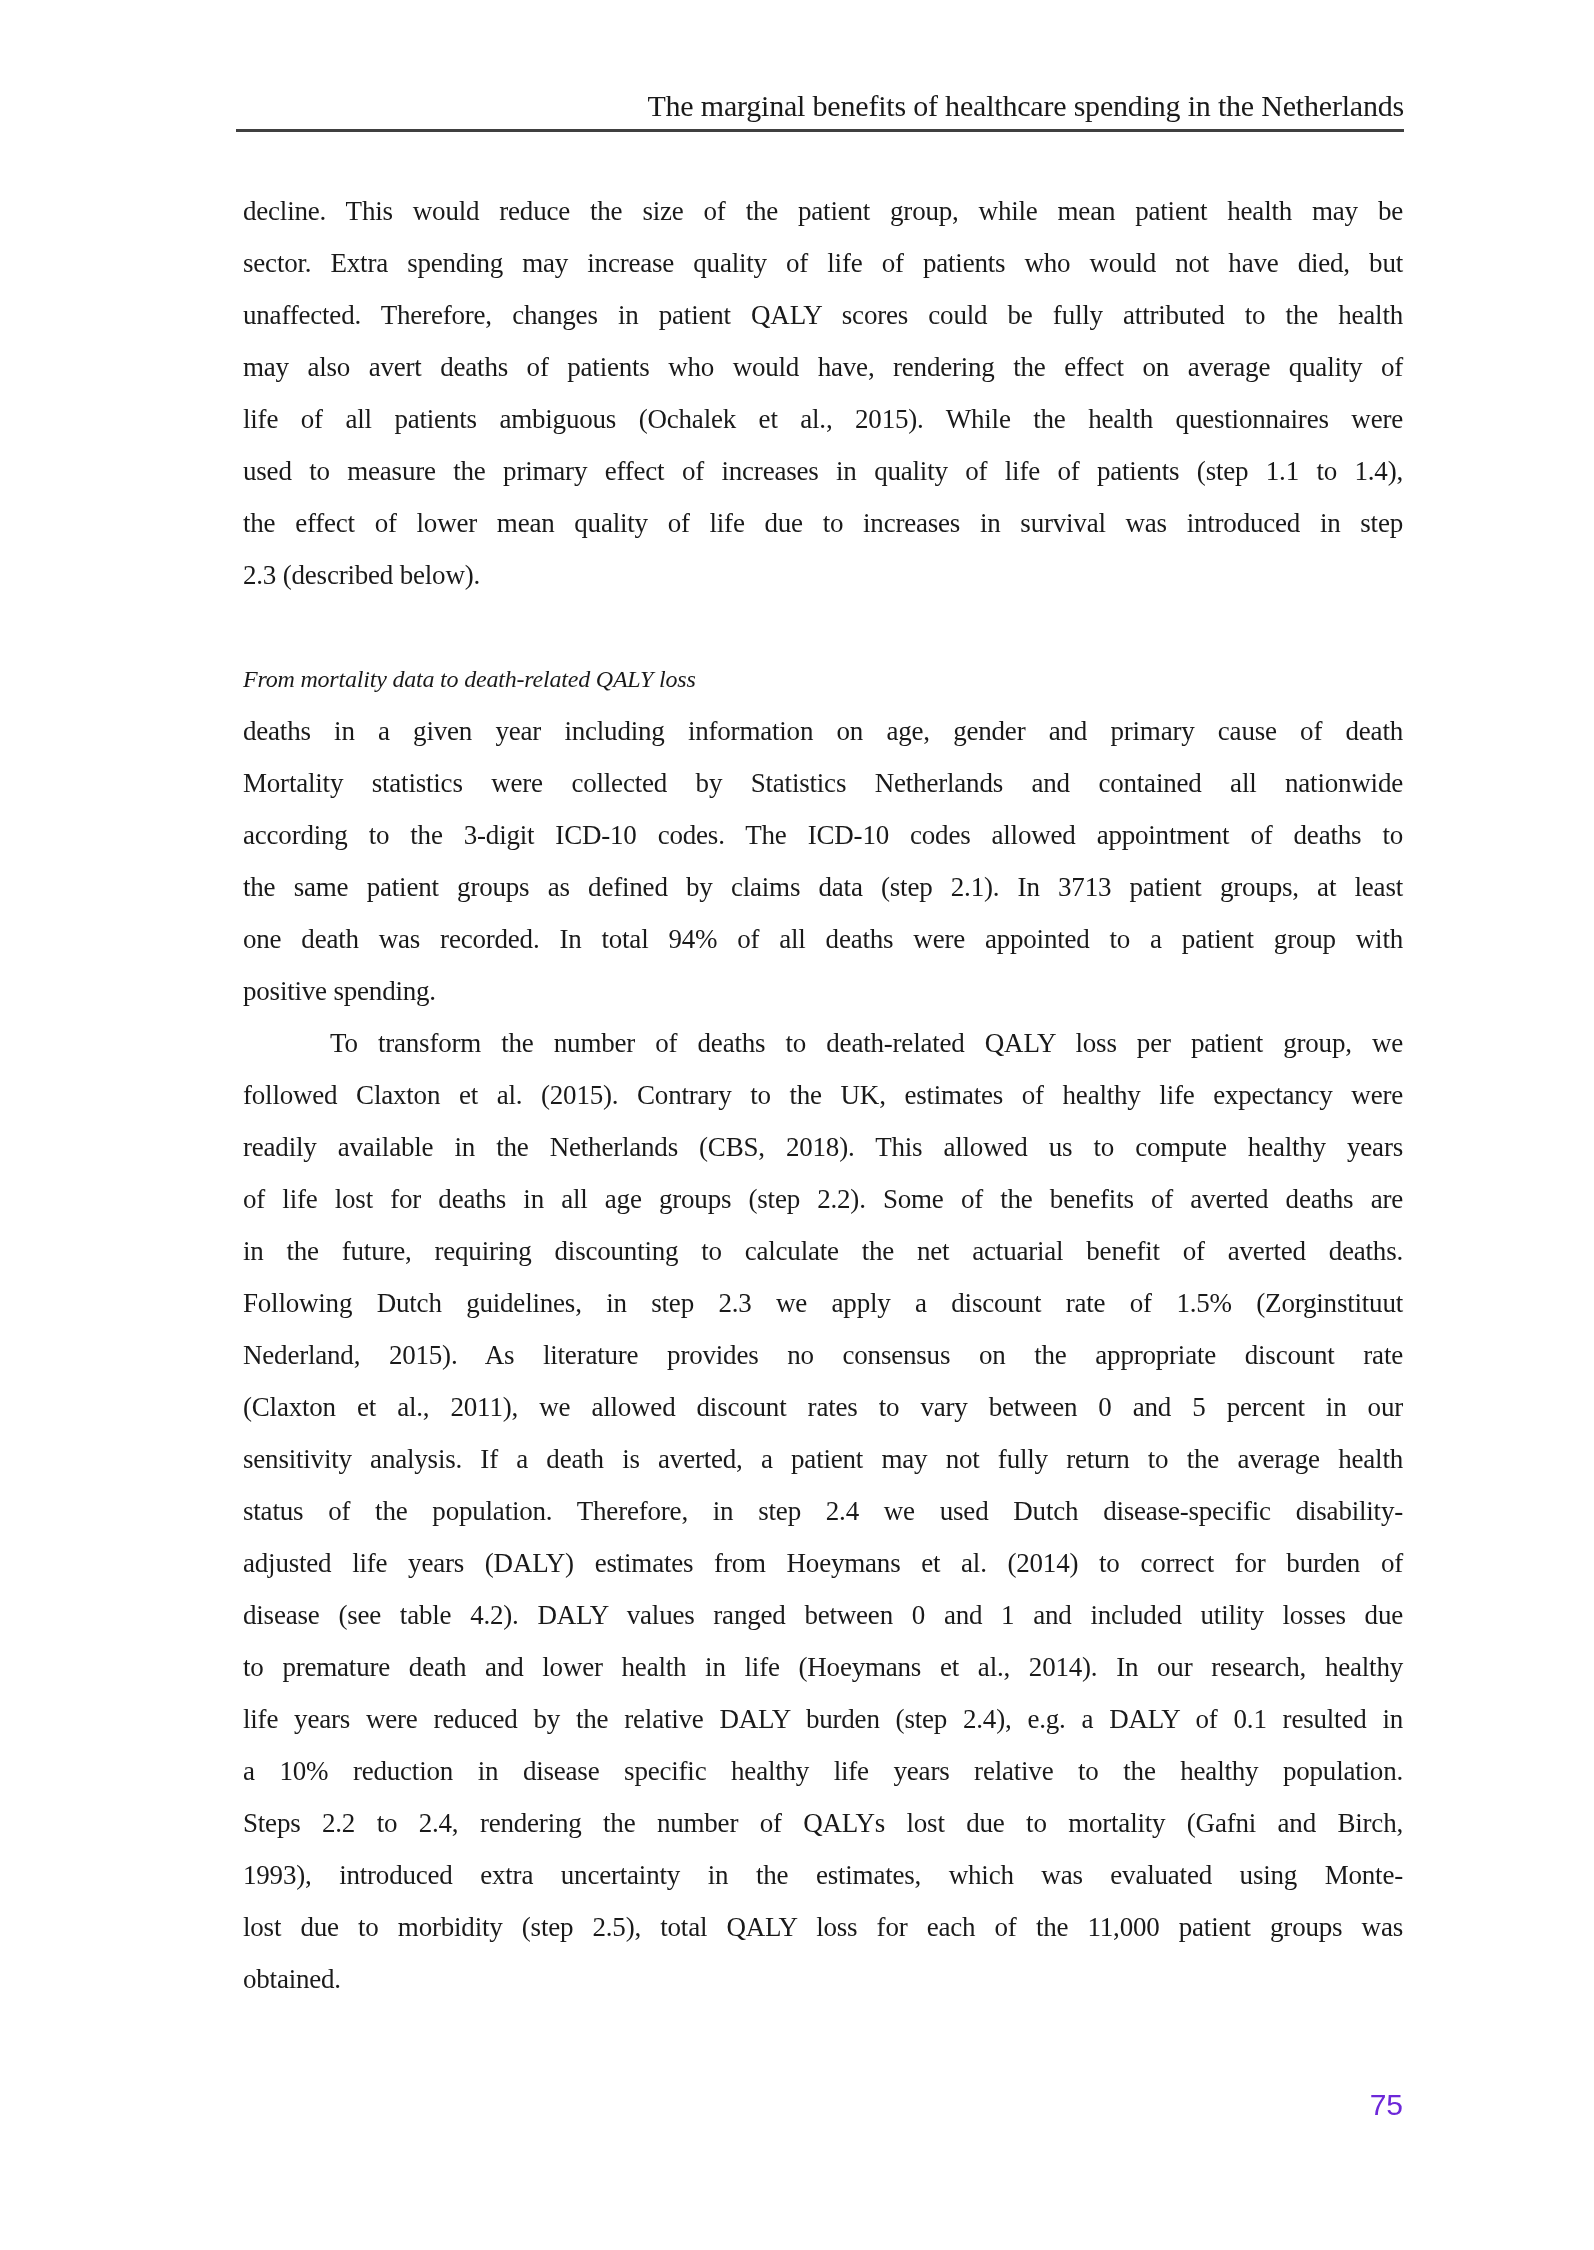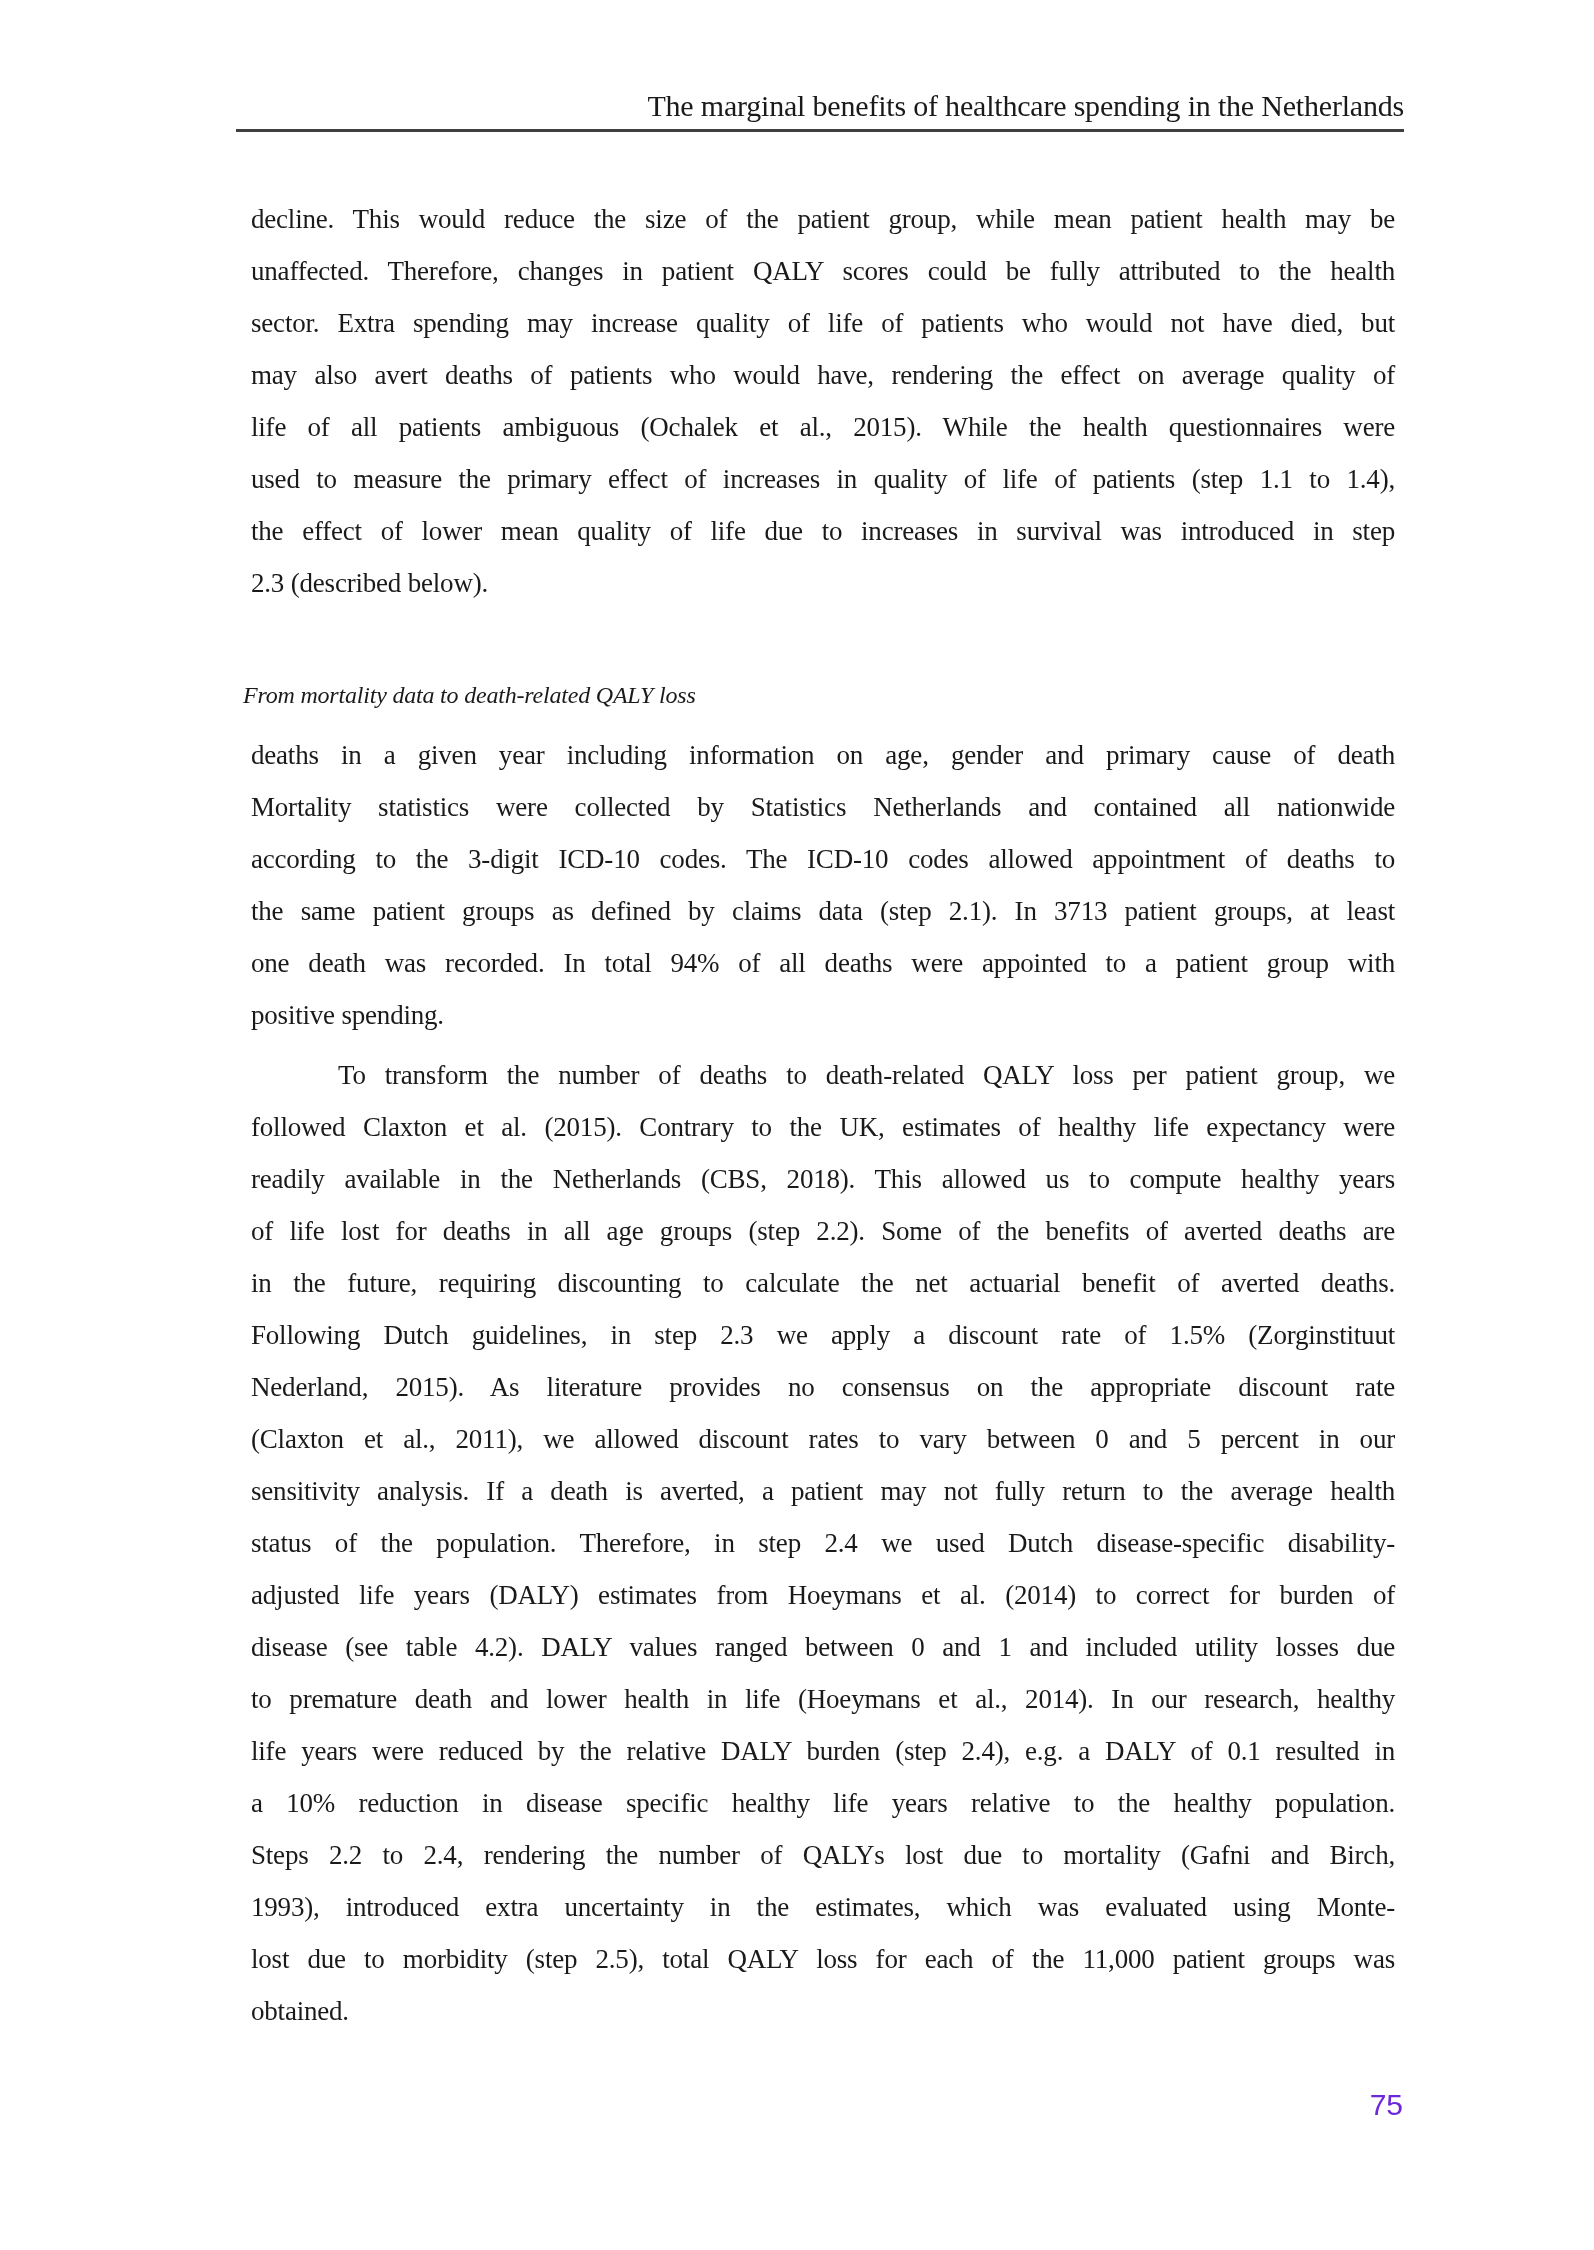--- a/index.html
+++ b/index.html
@@ -32,21 +32,21 @@
     white-space: nowrap;
   }
   .body-text {
     position: absolute;
     top: 185px;
     left: 243px;
     width: 1160px;
     font-size: 27px;
     letter-spacing: -0.2px;
   }
-  .paragraph { margin: 8px; padding: 0; }
+  .paragraph { margin: 0; padding: 0; }
   .line {
     line-height: 52px;
     height: 52px;
     text-align: justify;
     text-align-last: justify;
   }
   .line-last {
     text-align-last: left;
   }
   .indent-first .line:first-child {
@@ -81,22 +81,22 @@
 <div class="page">
 
   <header class="running-header">
     <div class="running-title">The marginal benefits of healthcare spending in the Netherlands</div>
   </header>
 
   <main class="body-text">
 
     <section class="paragraph">
         <div class="line">decline. This would reduce the size of the patient group, while mean patient health may be</div>
+        <div class="line">sector. Extra spending may increase quality of life of patients who would not have died, but</div>
         <div class="line">unaffected. Therefore, changes in patient QALY scores could be fully attributed to the health</div>
-        <div class="line">sector. Extra spending may increase quality of life of patients who would not have died, but</div>
         <div class="line">may also avert deaths of patients who would have, rendering the effect on average quality of</div>
         <div class="line">life of all patients ambiguous (Ochalek et al., 2015). While the health questionnaires were</div>
         <div class="line">used to measure the primary effect of increases in quality of life of patients (step 1.1 to 1.4),</div>
         <div class="line">the effect of lower mean quality of life due to increases in survival was introduced in step</div>
         <div class="line line-last">2.3 (described below).</div>
       </section>
 
     <div class="blank-line"></div>
 
     <h2 class="section-heading">From mortality data to death-related QALY loss</h2>

